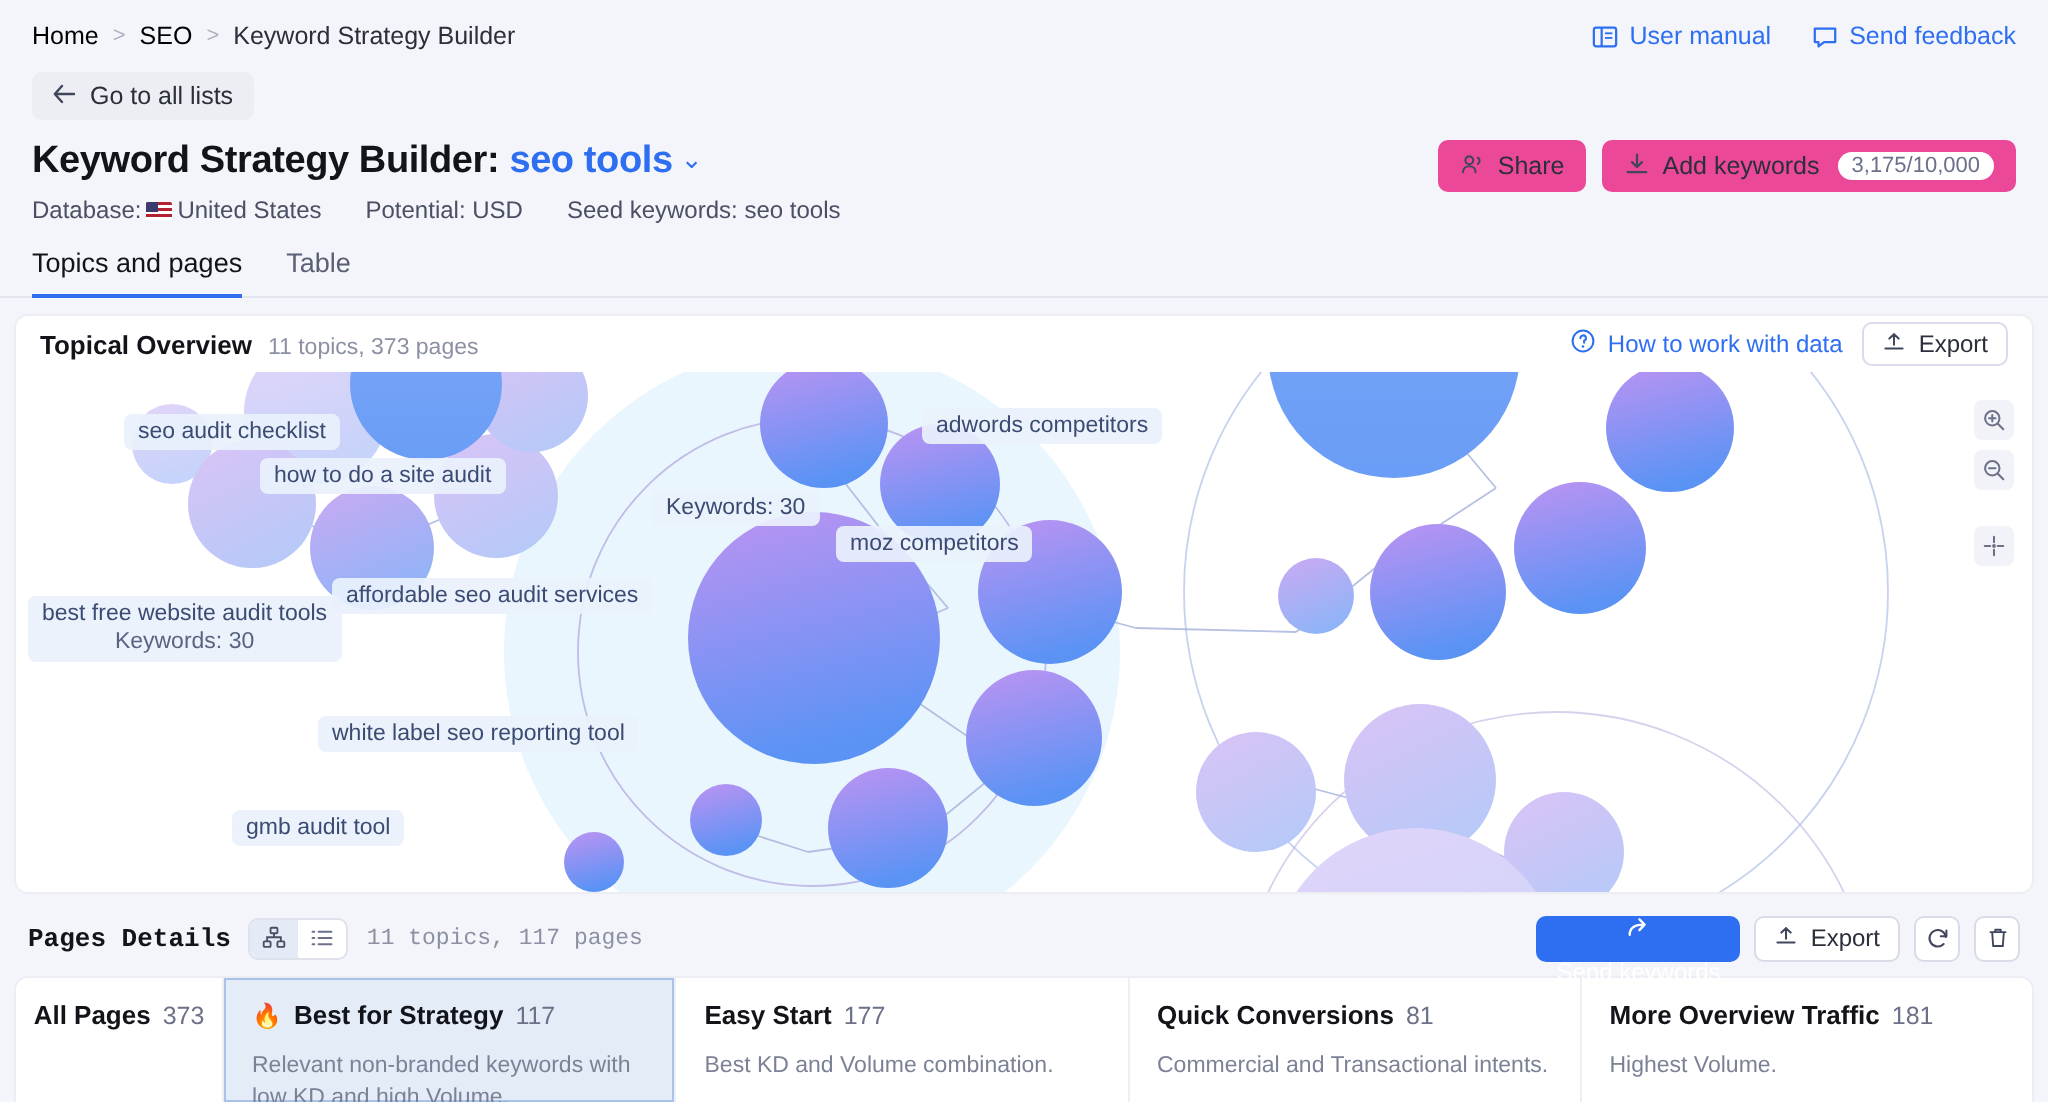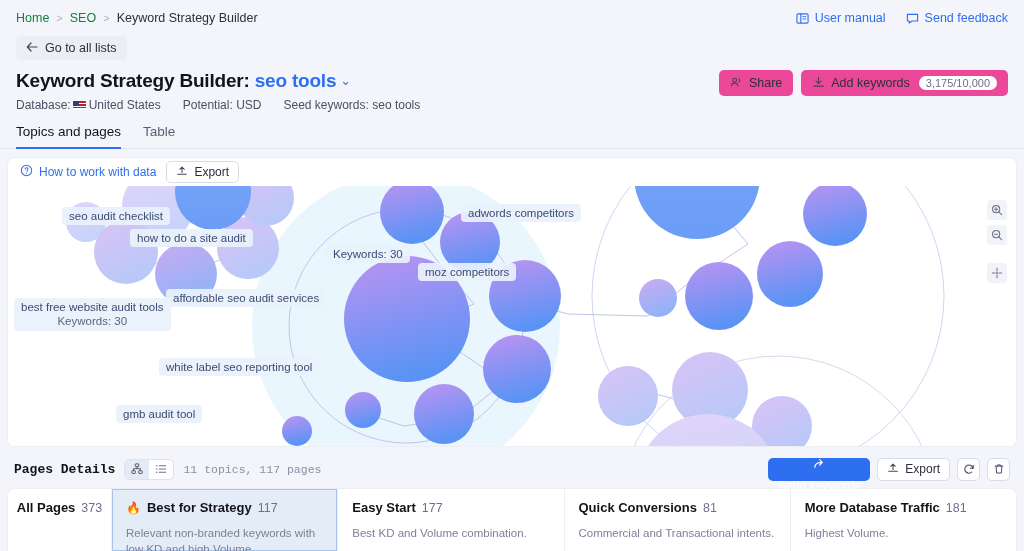--- a/index.html
+++ b/index.html
@@ -13,21 +13,21 @@
     -webkit-font-smoothing: antialiased;
   }
   .page { width: 1024px; height: 551px; position: relative; background: #f4f5fa; }
 
   
   .topbar {
     height: 36px; padding: 0 16px;
     display: flex; align-items: center; justify-content: space-between;
   }
   .crumbs { display: flex; align-items: center; gap: 7px; font-size: 12.5px; }
-  .crumbs a { color: #15803d; text-decoration: none; }
+  .crumbs a { color: #000000; text-decoration: none; }
   .crumbs .sep { color: #aab0c2; font-size: 11px; }
   .crumbs .current { color: #2b2f3a; }
   .toplinks { display: flex; align-items: center; gap: 20px; }
   .toplink { display: flex; align-items: center; gap: 6px; color: #2e6ff1; font-size: 12.5px; cursor: pointer; }
   .toplink svg { display: block; }
 
   
   .backrow { padding: 0 16px; height: 26px; }
   .backbtn {
     display: inline-flex; align-items: center; gap: 7px;
@@ -226,20 +226,24 @@
   </div>
 
   <div class="tabs">
     <div class="tab active">Topics and pages</div>
     <div class="tab">Table</div>
   </div>
 
   <div class="chartcard">
 
     <div class="chartheader">
+      <div class="lhs">
+        <span class="ttl">Topical Overview</span>
+        <span class="sub">11 topics, 373 pages</span>
+      </div>
       <div class="rhs">
         <div class="howto">
           <span>
             <svg width="13" height="13" viewBox="0 0 14 14">
                 <circle cx="7" cy="7" r="5.6" fill="none" stroke="#2e6ff1" stroke-width="1.1"></circle>
                 <path d="M5.6 5.5a1.5 1.5 0 112 1.4v1" fill="none" stroke="#2e6ff1" stroke-width="1.1" stroke-linecap="round"></path>
                 <circle cx="7" cy="10" r="0.7" fill="#2e6ff1"></circle>
               </svg>
           </span>
           <span>How to work with data</span>
@@ -454,20 +458,20 @@
     <div class="card">
       <div class="cardhead">
         <span>Quick Conversions</span>
         <span class="num">81</span>
       </div>
       <div class="carddesc">Commercial and Transactional intents.</div>
     </div>
 
     <div class="card">
       <div class="cardhead">
-        <span>More Database Traffic</span>
+        <span>More Overview Traffic</span>
         <span class="num">181</span>
       </div>
       <div class="carddesc">Highest Volume.</div>
     </div>
   </div>
 
 </div>
 
 </body></html>

